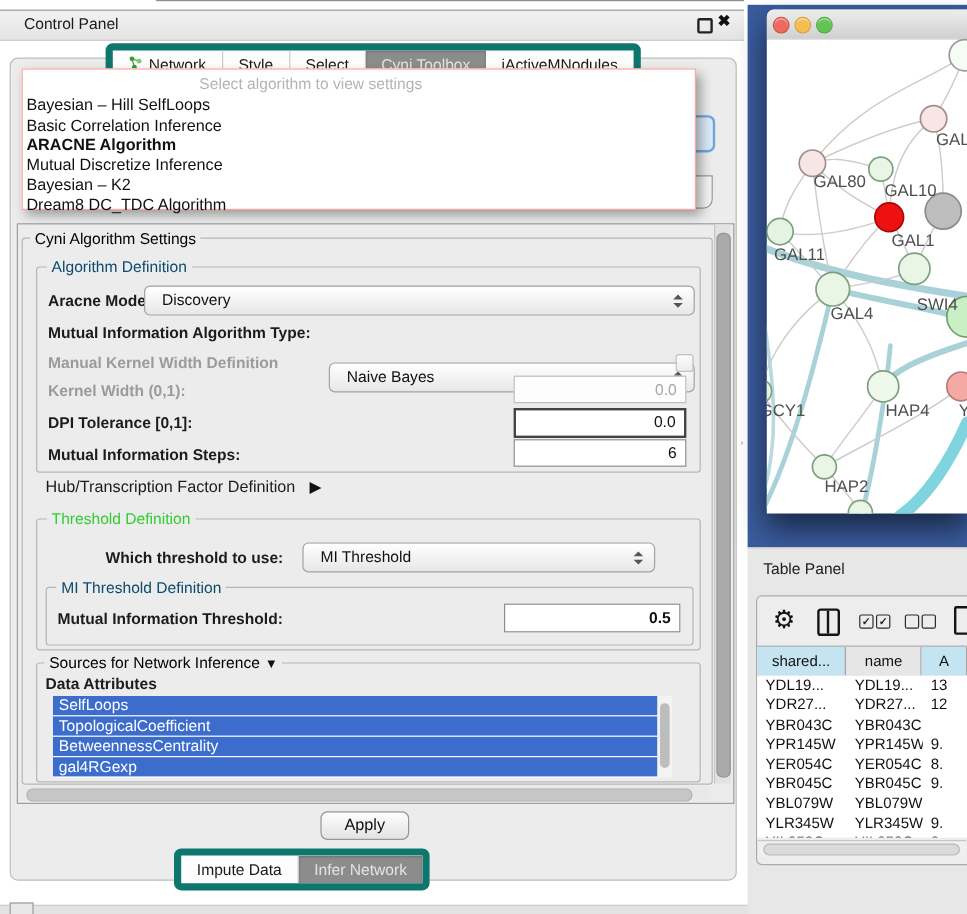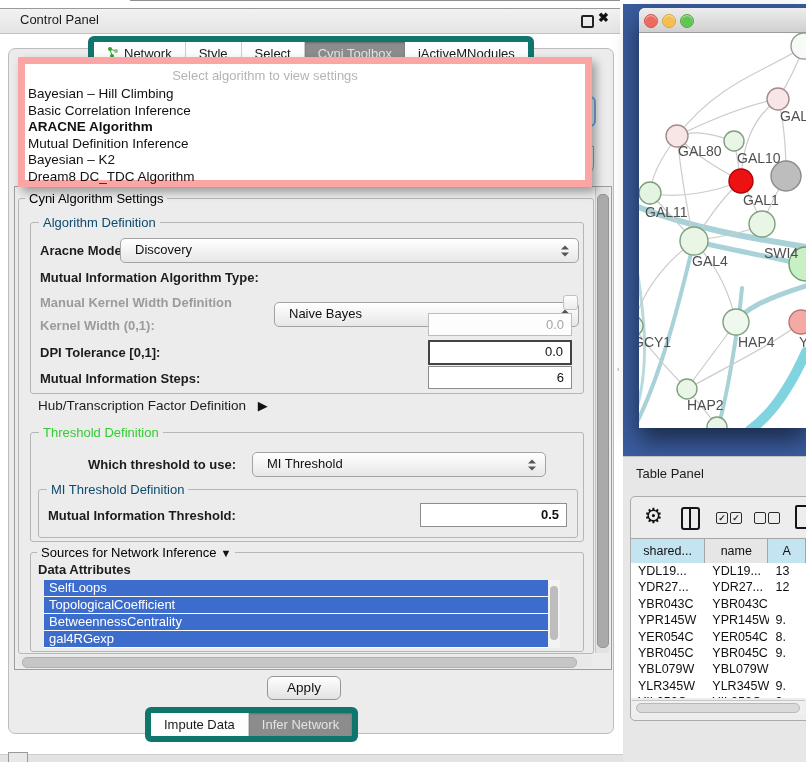--- a/index.html
+++ b/index.html
@@ -17,21 +17,21 @@
   .cp-body{left:8px;top:48px;width:604px;height:684px;background:#ececec;border:1px solid #bdbdbd;border-radius:7px;}
 
   .tabbar{display:flex;align-items:stretch;background:#fdfdfd;border:6px solid #0f766e;border-radius:6px;overflow:hidden;height:23px;}
   .tabbar-top{left:88px;top:36px;}
   .tabbar-bottom{left:145px;top:707px;}
   .tab{display:flex;align-items:center;gap:5px;padding:0 13px;font-size:13px;color:#1a1a1a;border-right:1px solid #cccccc;white-space:nowrap;}
   .tab:last-child{border-right:none;}
   .tab.sel{background:#8c8c8c;color:#e4e4e4;border-right:none;box-shadow:inset 0 1px 2px rgba(0,0,0,.25);}
 
   
-  .dropdown{left:18px;top:57px;width:560px;height:116px;background:#fff;border:7px solid #fca5a5;
+  .dropdown{left:18px;top:57px;width:560px;height:116px;background:#fff;border:1px solid #fca5a5;
     box-shadow:4px 5px 9px rgba(0,0,0,.35);z-index:30;}
   .dd-placeholder{top:4px;left:0;width:480px;text-align:center;font-size:13px;color:#b4b4b4;}
   .algo-item{font-size:13.5px;color:#111;padding:1px 4px 1px 3px;line-height:14.5px;}
   .algo-item.bold{font-weight:bold;}
   .algo-list{left:0;top:22px;width:100%;}
 
   
   .frag-combo-blue{left:560px;top:96px;width:32px;height:27px;border:2px solid #6fa7dc;border-radius:6px;background:#dcebf8;z-index:5;}
   .frag-combo-gray{left:552px;top:146px;width:40px;height:26px;border:1px solid #9a9a9a;border-radius:0 0 8px 0;background:#f4f4f4;z-index:5;}
 
@@ -146,24 +146,24 @@
       <span>jActiveMNodules</span>
     </div>
   </div>
 
   <div class="abs frag-combo-blue"></div>
   <div class="abs frag-combo-gray"></div>
 
   <div class="abs dropdown">
     <div class="abs dd-placeholder">Select algorithm to view settings</div>
     <div class="abs algo-list">
-        <div class="algo-item">Bayesian – Hill Climbing</div>
+        <div class="algo-item">Bayesian – Hill SelfLoops</div>
         <div class="algo-item">Basic Correlation Inference</div>
         <div class="algo-item bold">ARACNE Algorithm</div>
-        <div class="algo-item">Mutual Definition Inference</div>
+        <div class="algo-item">Mutual Discretize Inference</div>
         <div class="algo-item">Bayesian – K2</div>
         <div class="algo-item">Dream8 DC_TDC Algorithm</div>
       </div>
   </div>
 
   <div class="abs scrollpane"></div>
 
   <div class="groupbox" style="left:18px;top:198px;width:574px;height:454px;">
     <div class="legend" style="left:6px;top:-8px;">Cyni Algorithm Settings</div>
   </div>

